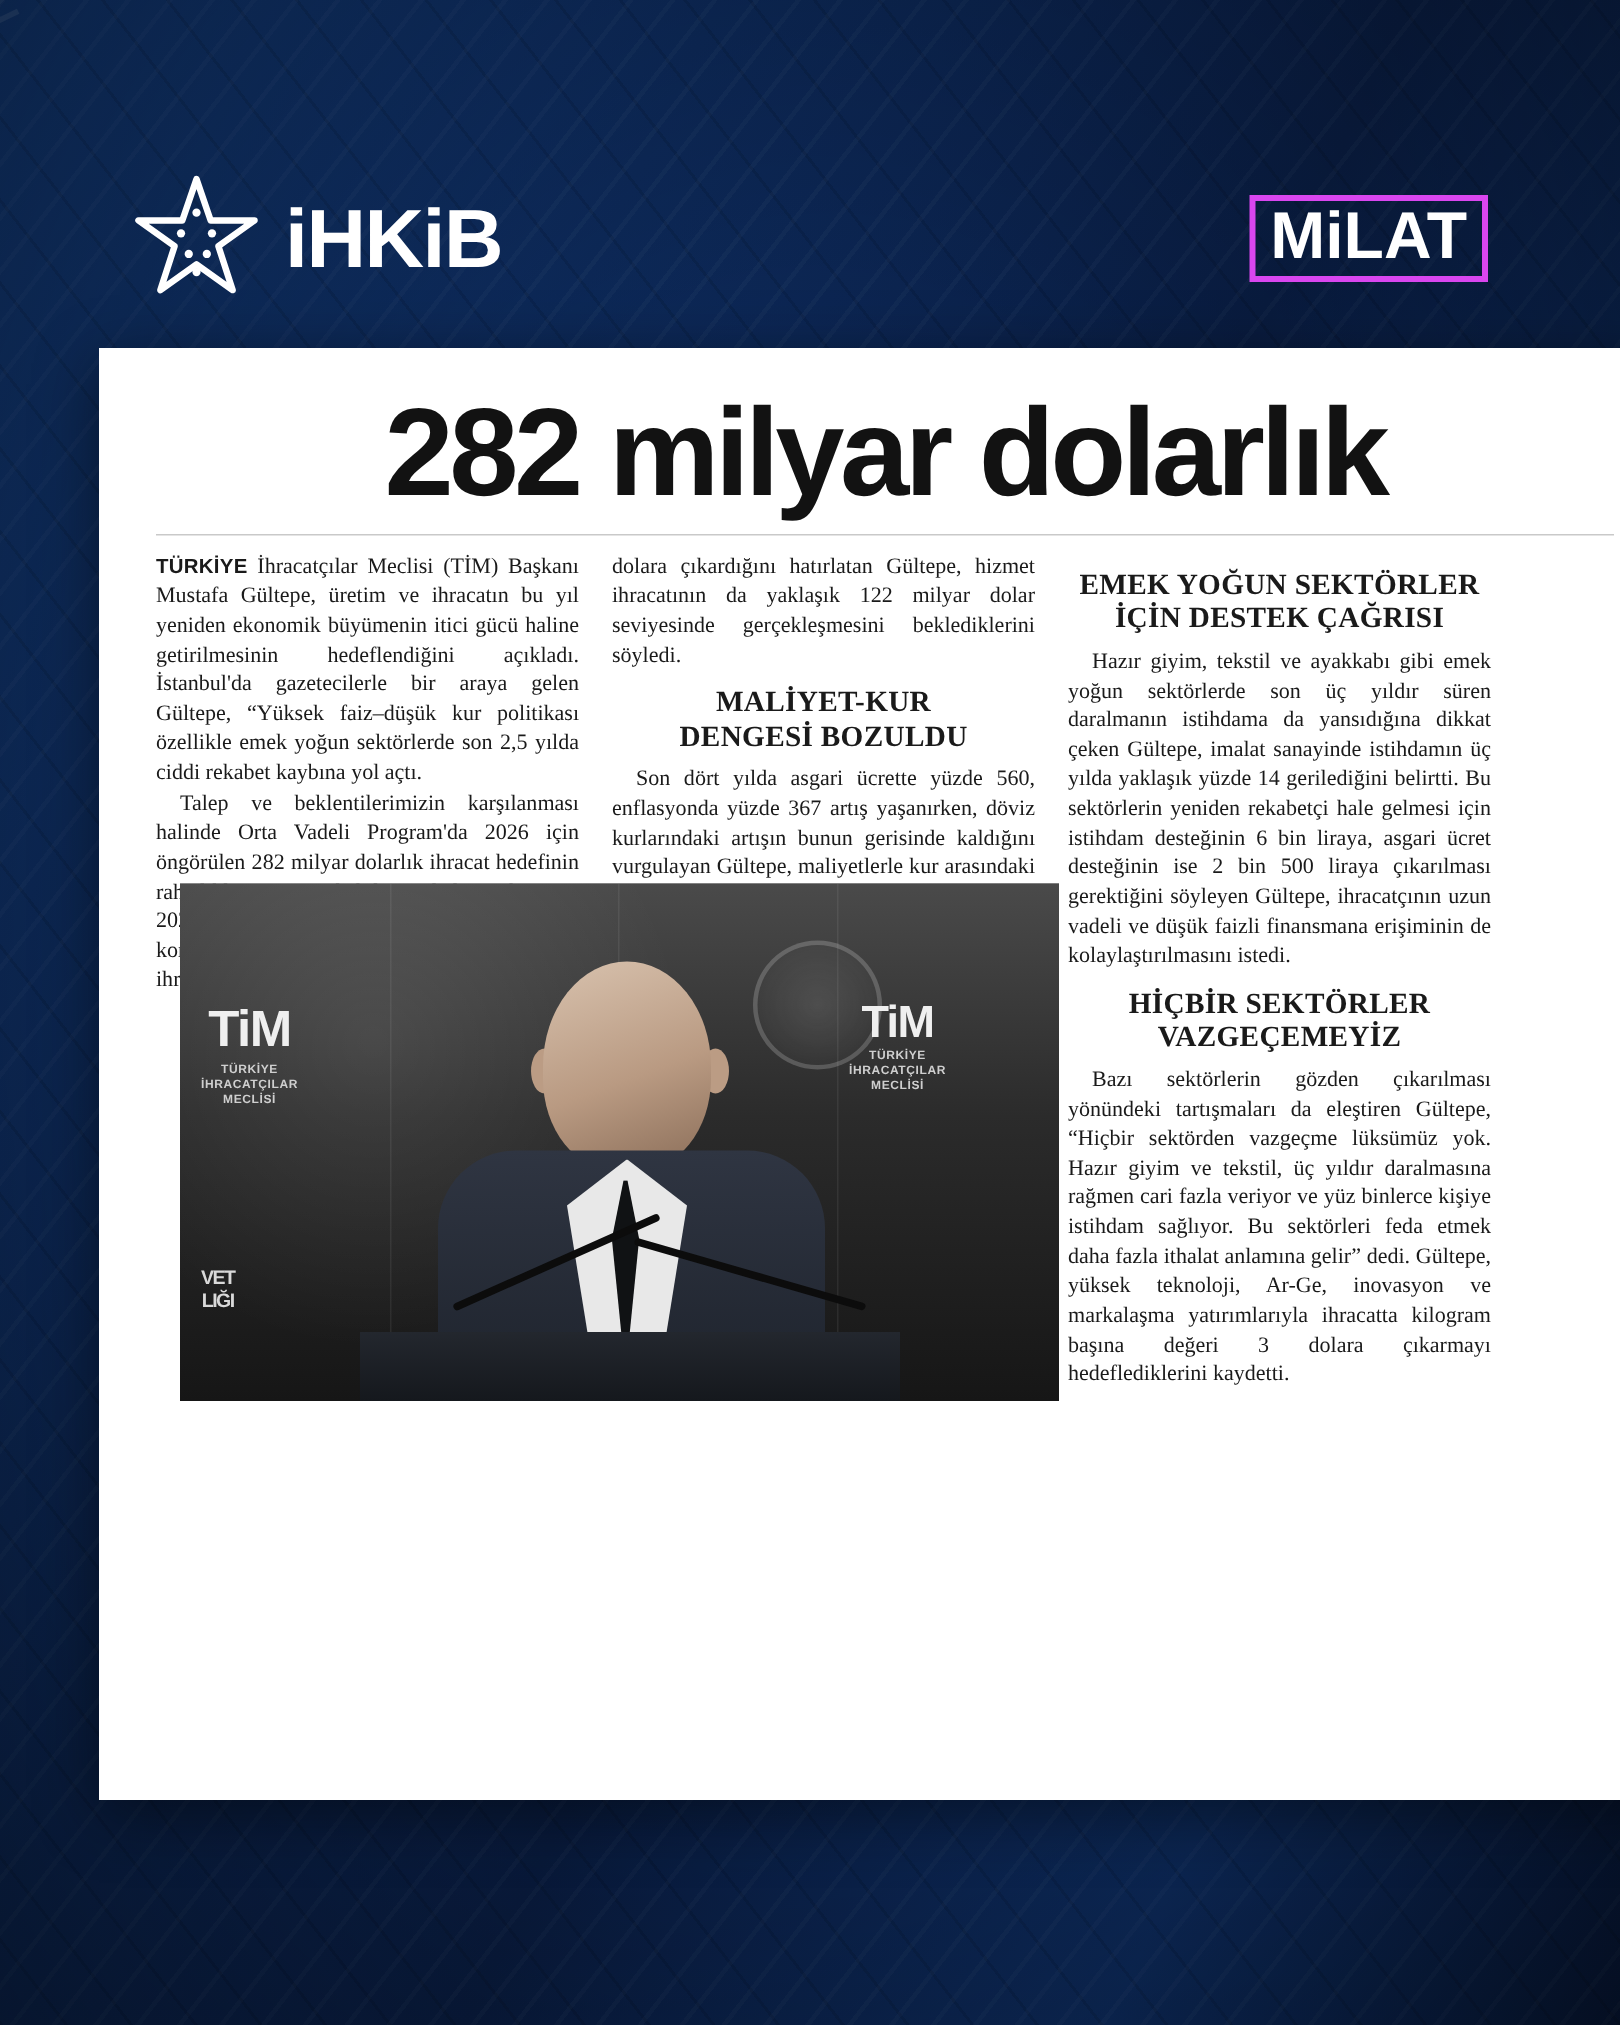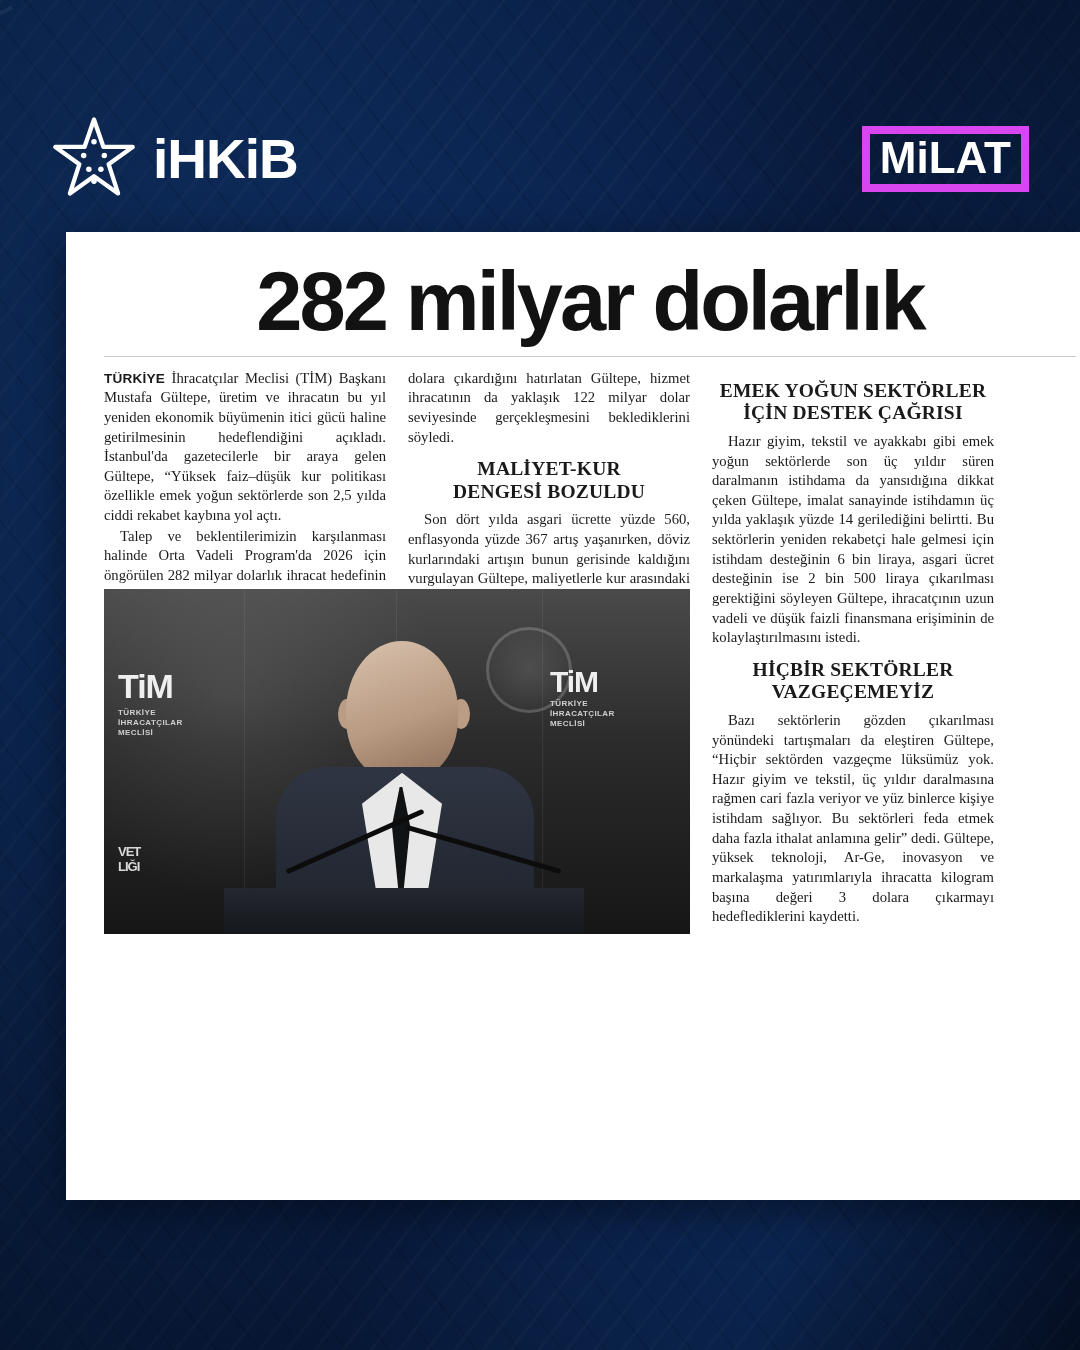--- a/index.html
+++ b/index.html
@@ -41,34 +41,34 @@
   }
   .bg-vignette {
     position:absolute; inset:0;
     background:radial-gradient(ellipse at 50% 45%, rgba(0,0,0,0) 35%, rgba(0,0,0,0.45) 100%);
   }
 
   
   .header {
     position:absolute; top:104px; left:0; right:0; height:110px;
     display:flex; align-items:center; justify-content:space-between;
-    padding:0 51px;
+    padding:0 88px;
     z-index:5;
   }
   .brand-left { display:flex; align-items:center; gap:16px; }
   .star-icon { width:86px; height:86px; }
   .brand-name {
     color:#ffffff;
     font-family:"Liberation Sans", sans-serif;
     font-weight:bold;
     font-size:55px;
     letter-spacing:-1px;
   }
   .milat {
-    border:8px solid #d946ef;
+    border:4px solid #d946ef;
     color:#ffffff;
     font-family:"Liberation Sans", sans-serif;
     font-weight:bold;
     font-size:44px;
     letter-spacing:0px;
     padding:2px 10px 4px 10px;
     line-height:1;
     display:flex; align-items:center;
   }
 
@@ -134,24 +134,25 @@
     text-align:center;
     line-height:1.16;
     margin:11px 0 7px 0;
     text-indent:0;
     letter-spacing:.2px;
   }
 
   
   .photo {
     position:absolute;
-    left:0; bottom:-6px;
+    left:16px; bottom:-6px;
     width:586px; height:345px;
     background:linear-gradient(160deg,#3a3a3a 0%, #202020 40%, #111 100%);
     overflow:hidden;
+    text-align:center;
   }
   .photo .stage {
     position:absolute; inset:0;
     background:
       radial-gradient(circle at 22% 30%, rgba(255,255,255,0.10), rgba(0,0,0,0) 40%),
       linear-gradient(180deg,#4a4a4a 0%, #2b2b2b 45%, #161616 100%);
   }
   .photo .panel {
     position:absolute; top:0; bottom:0; width:1px; background:rgba(255,255,255,0.07);
   }

